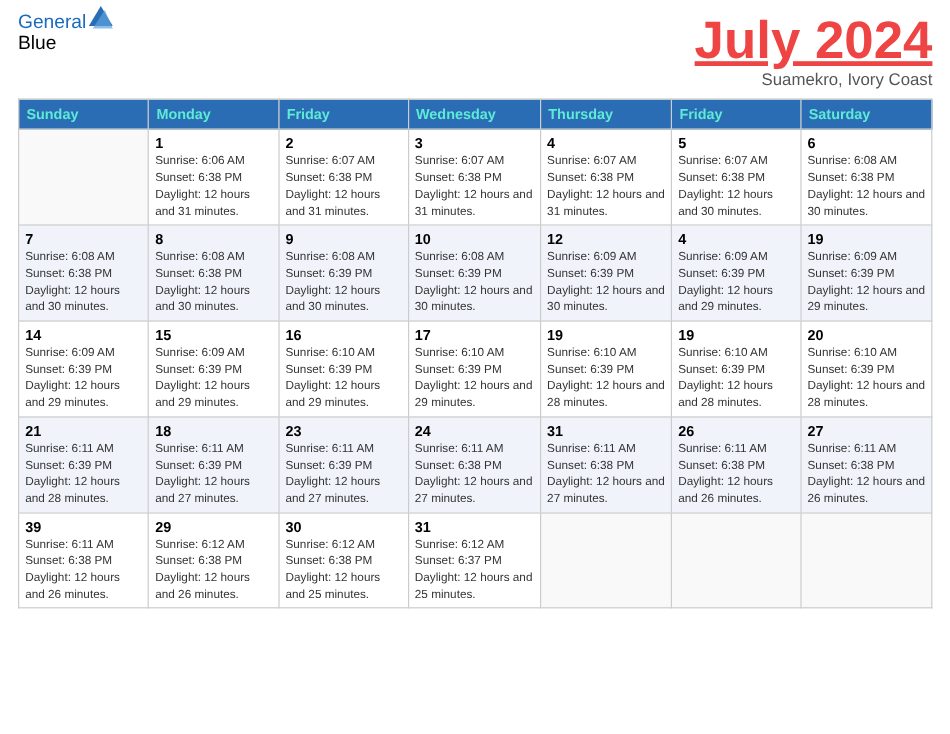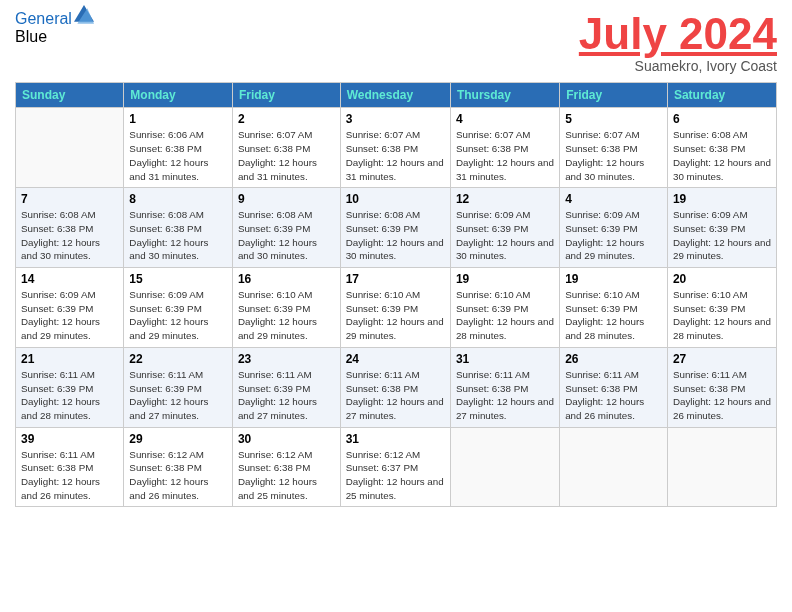--- a/index.html
+++ b/index.html
@@ -218,21 +218,21 @@
             <span class="day-number">20</span>
             <div class="day-info">Sunrise: 6:10 AM<br>Sunset: 6:39 PM<br>Daylight: 12 hours and 28 minutes.</div>
           </td>
         </tr>
         <tr class="alt-row">
           <td>
             <span class="day-number">21</span>
             <div class="day-info">Sunrise: 6:11 AM<br>Sunset: 6:39 PM<br>Daylight: 12 hours and 28 minutes.</div>
           </td>
           <td>
-            <span class="day-number">22</span>
+            <span class="day-number">18</span>
             <div class="day-info">Sunrise: 6:11 AM<br>Sunset: 6:39 PM<br>Daylight: 12 hours and 27 minutes.</div>
           </td>
           <td>
             <span class="day-number">23</span>
             <div class="day-info">Sunrise: 6:11 AM<br>Sunset: 6:39 PM<br>Daylight: 12 hours and 27 minutes.</div>
           </td>
           <td>
             <span class="day-number">24</span>
             <div class="day-info">Sunrise: 6:11 AM<br>Sunset: 6:38 PM<br>Daylight: 12 hours and 27 minutes.</div>
           </td>

